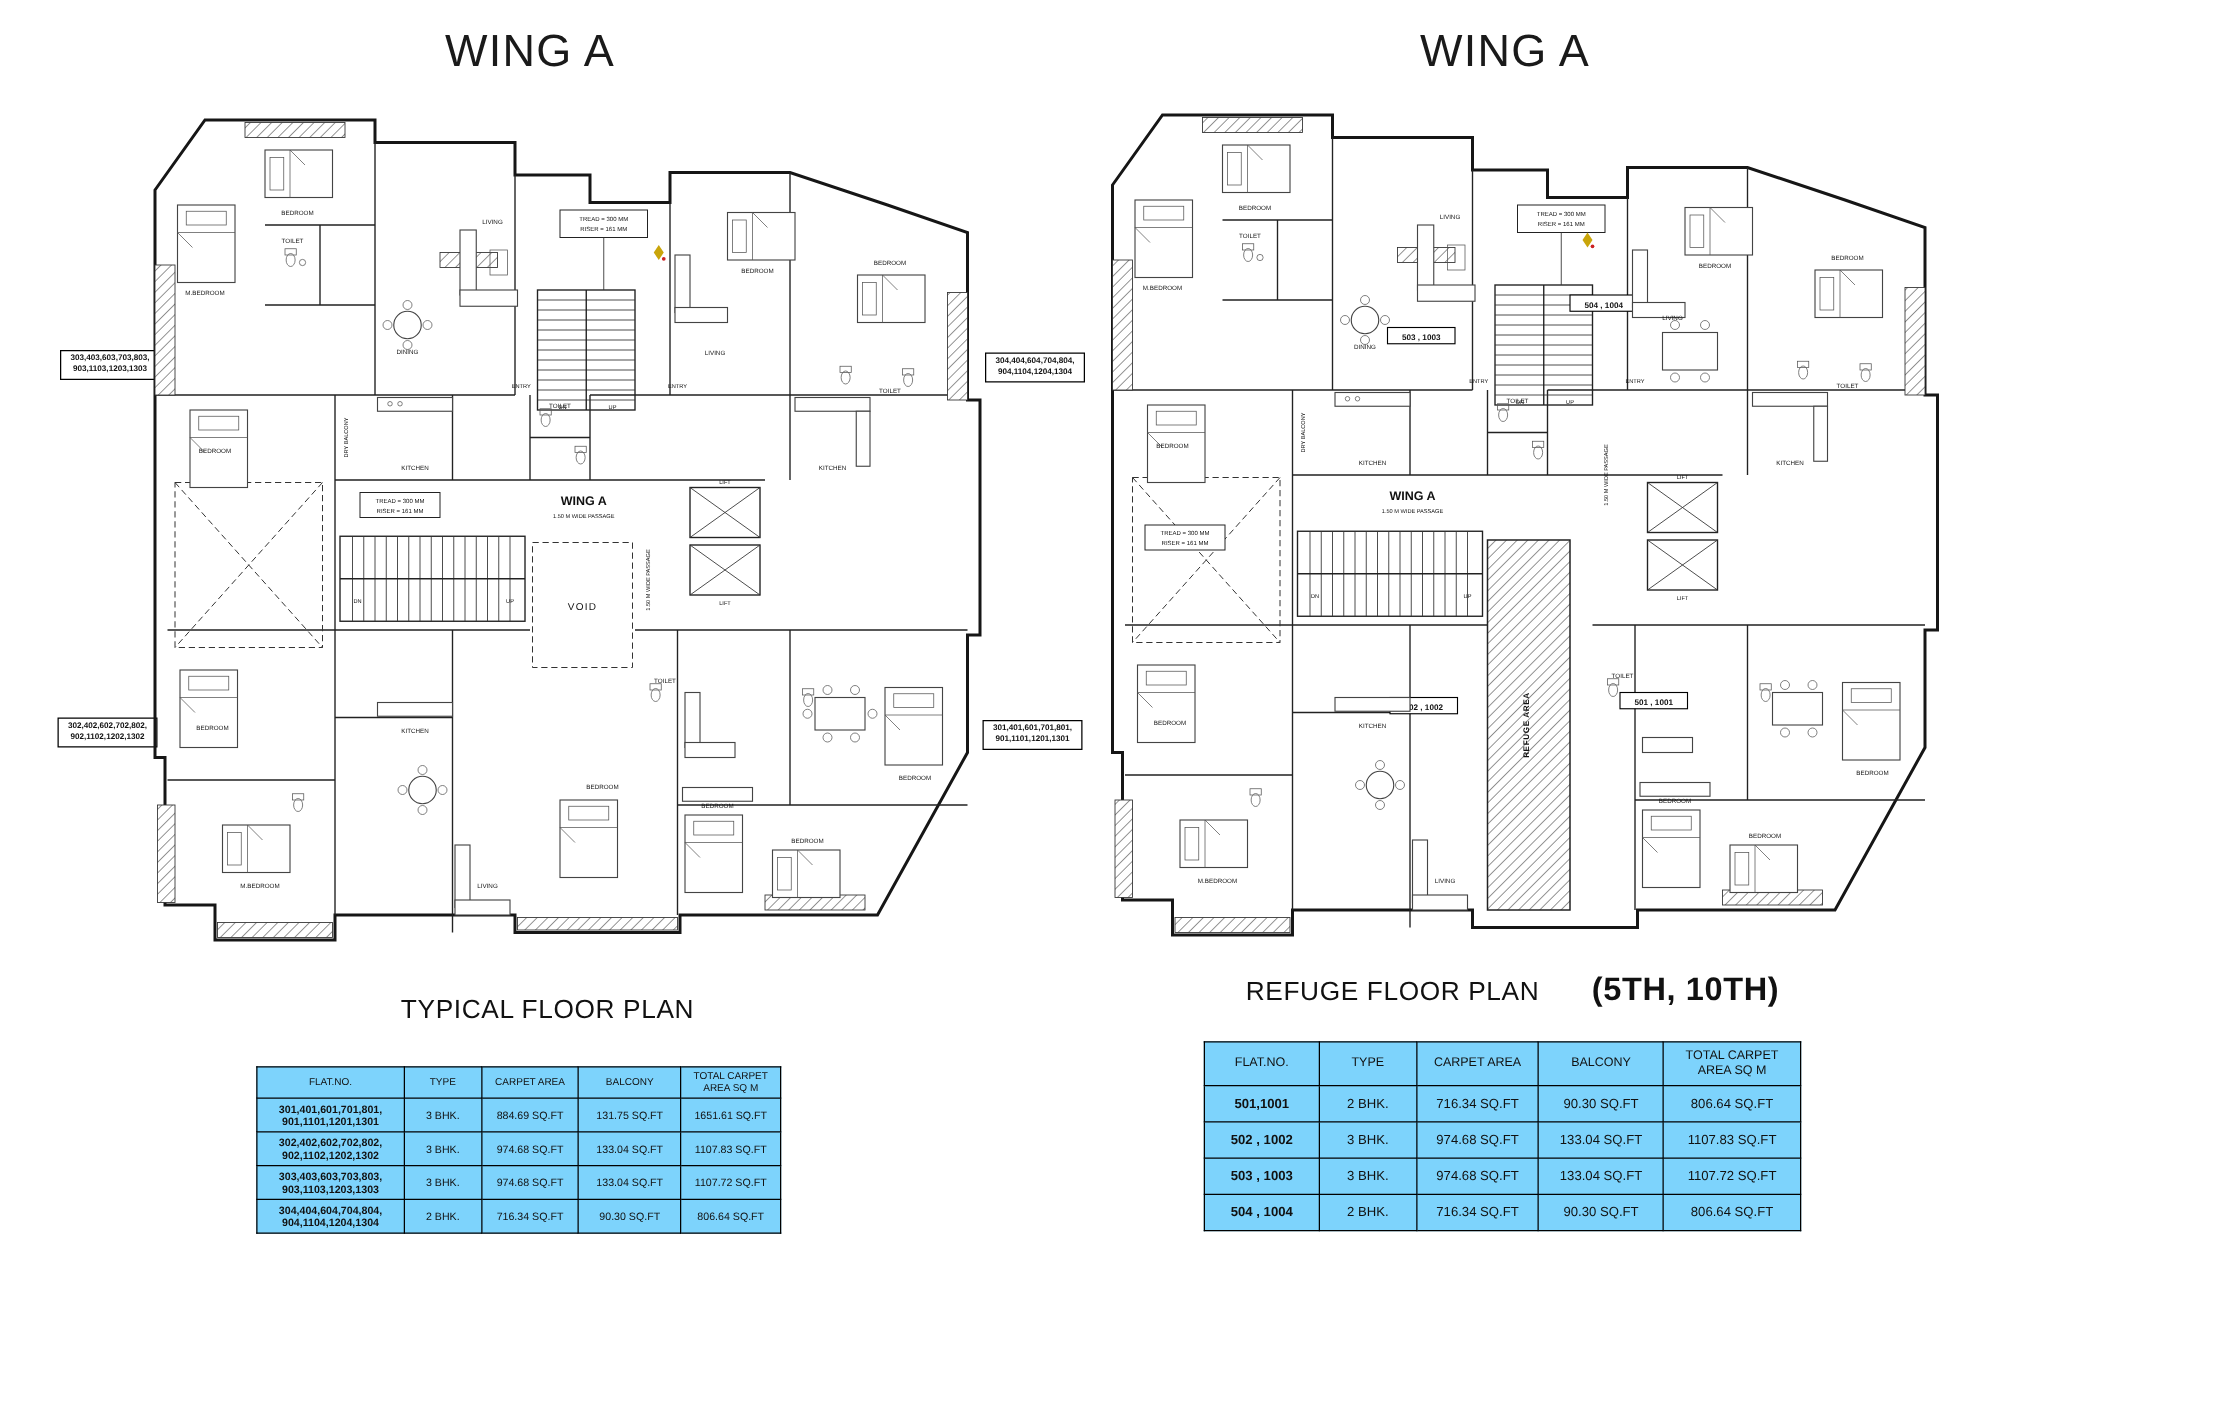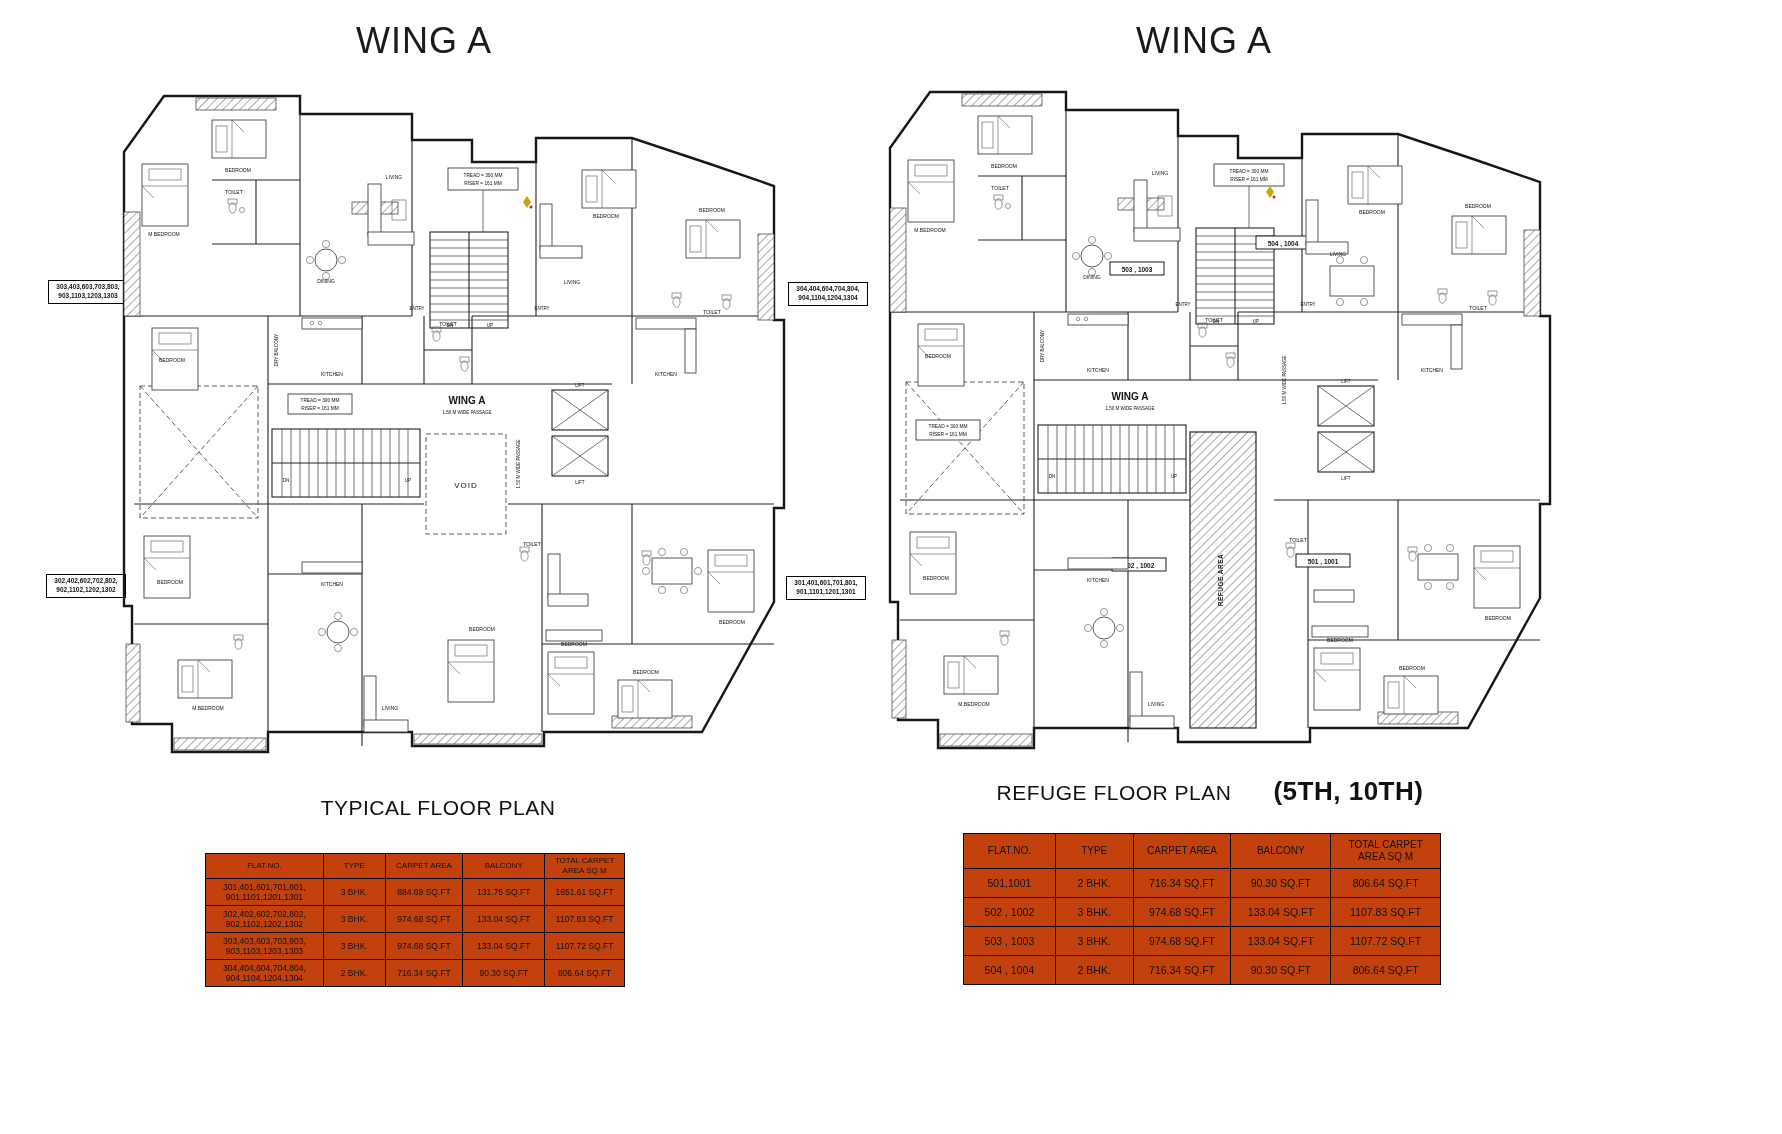--- a/index.html
+++ b/index.html
@@ -14,32 +14,32 @@
   }
   .caption{width:620px;text-align:center;line-height:1.3;}
   .caption .l1{font-size:21px;font-weight:400;letter-spacing:.5px;margin-top:24px;}
   .caption .l2{font-size:26px;font-weight:700;letter-spacing:.5px;}
   .caption .inline-gap{display:inline-block;width:42px;}
   .callout{
     border:1px solid #000;background:#fff;font-size:6.5px;font-weight:700;
     text-align:center;line-height:1.35;padding:2px 1px;white-space:pre-line;
   }
   
-  table.ft{border-collapse:collapse;background:#c2410c;}
+  table.ft{border-collapse:collapse;background:#7dd3fc;}
   table.ft th,table.ft td{
     border:1px solid #000;text-align:center;vertical-align:middle;
     padding:2px 3px;line-height:1.2;white-space:pre-line;
   }
   table.ft-left{font-size:8.5px;}
   table.ft-left th{font-size:8px;font-weight:400;height:20px;}
   table.ft-left td{height:22px;}
   table.ft-right{font-size:10.5px;}
   table.ft-right th{font-size:10px;font-weight:400;height:30px;}
   table.ft-right td{height:24px;}
-  td.flat-no{font-weight:400;}
+  td.flat-no{font-weight:700;}
   th.flat-h{text-align:left;vertical-align:bottom;}
   
   .ow{fill:none;stroke:#161616;stroke-width:2.4;}
   .iw{fill:none;stroke:#222;stroke-width:1.1;}
   .tw{fill:none;stroke:#333;stroke-width:.7;}
   .fur{fill:#fff;stroke:#444;stroke-width:.9;}
   .furl{fill:none;stroke:#555;stroke-width:.6;}
   .dash{fill:none;stroke:#333;stroke-width:.8;stroke-dasharray:5 3;}
   .hatchbox{stroke:#333;stroke-width:.7;}
   .notebox{fill:#fff;stroke:#222;stroke-width:.8;}

